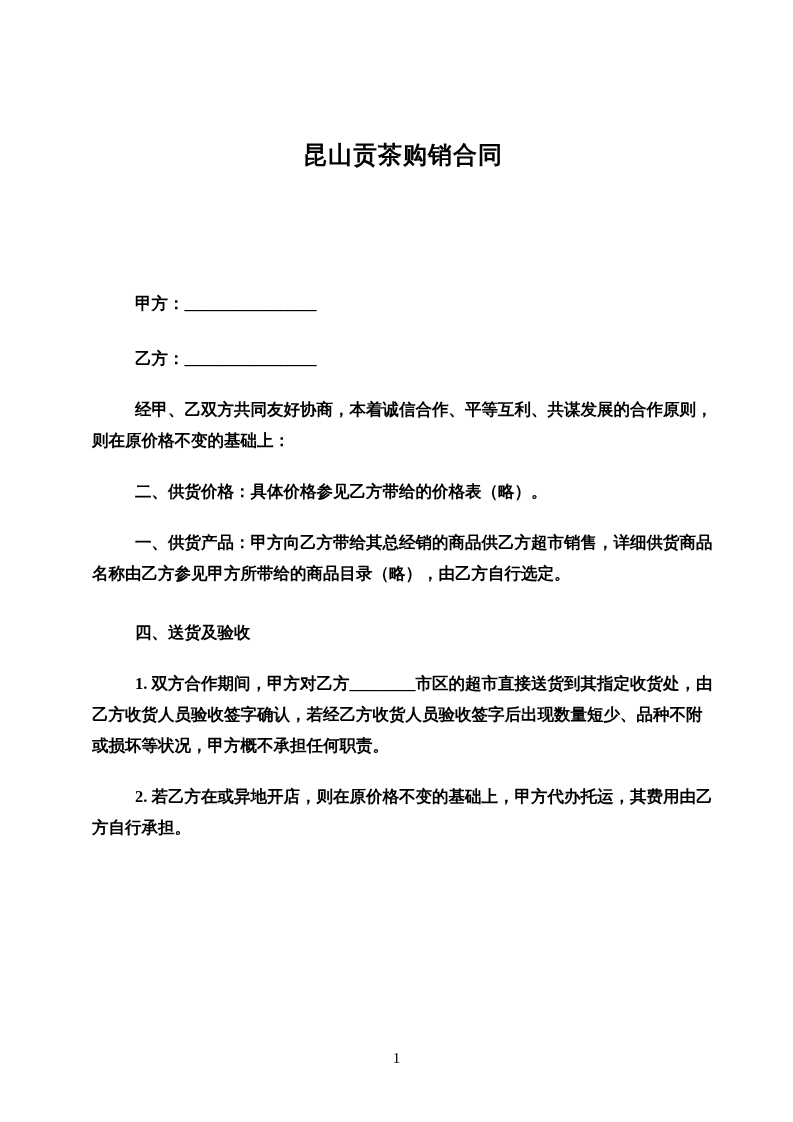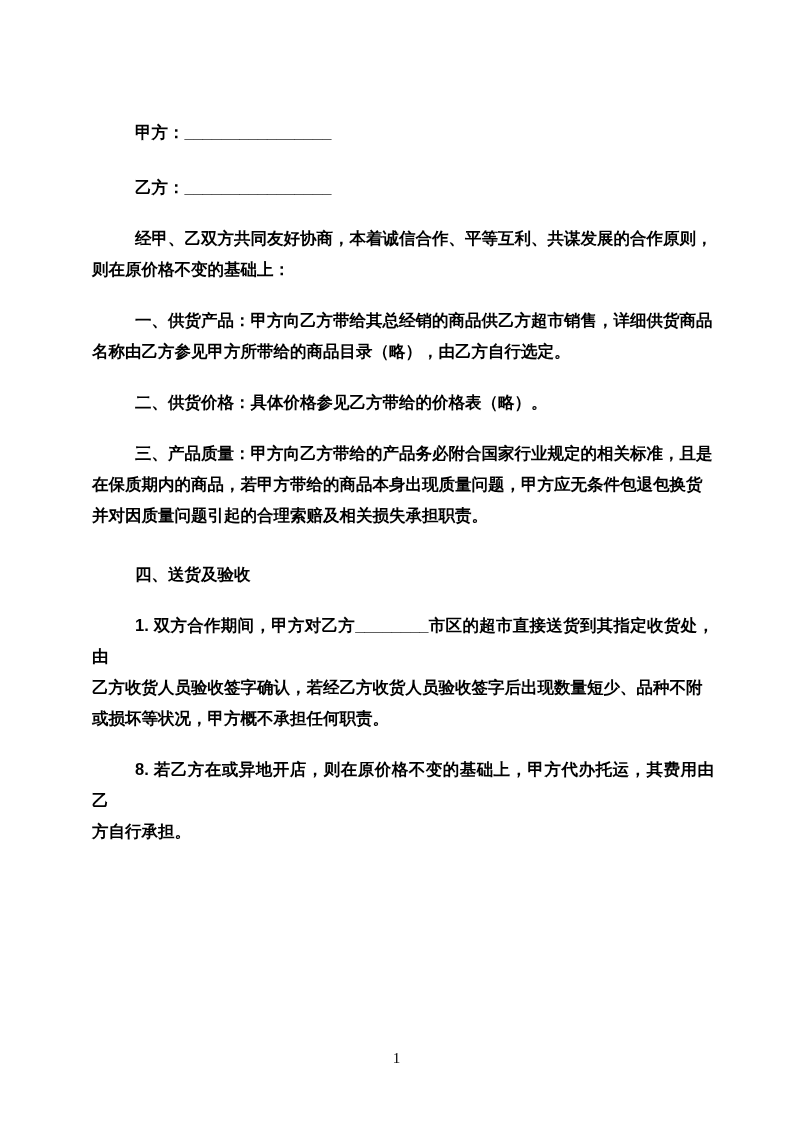--- a/index.html
+++ b/index.html
@@ -34,20 +34,21 @@
     letter-spacing: 1px;
   }
   .content p {
     margin: 20px 0 0 0;
     font-size: 16.5px;
     line-height: 31px;
     white-space: pre-line;   
     text-indent: 43px;       
     text-align: justify;
     word-break: break-all;
+    font-family: Liberation Serif, serif;
   }
   p.party-a { margin-top: 117px; }
   p.party-b { margin-top: 24px; }
   p.tight   { margin-top: 28px; }
   .footer {
     position: absolute;
     left: 0;
     top: 1048px;
     width: 100%;
     text-align: center;
@@ -57,43 +58,41 @@
     line-height: 20px;
     color: #000000;
   }
 </style>
 </head>
 <body>
 
 <div class="page">
   <div class="content">
 
+    <h1 class="title">昆山贡茶购销合同</h1>
 
     <p class="party-a">甲方：________________</p>
 
     <p class="party-b">乙方：________________</p>
 
     <p>经甲、乙双方共同友好协商，本着诚信合作、平等互利、共谋发展的合作原则，
 则在原价格不变的基础上：</p>
 
+    <p>二、供货价格：具体价格参见乙方带给的价格表（略）。</p>
+
     <p>一、供货产品：甲方向乙方带给其总经销的商品供乙方超市销售，详细供货商品
 名称由乙方参见甲方所带给的商品目录（略），由乙方自行选定。</p>
 
-    <p>二、供货价格：具体价格参见乙方带给的价格表（略）。</p>
-
-    <p>三、产品质量：甲方向乙方带给的产品务必附合国家行业规定的相关标准，且是
-在保质期内的商品，若甲方带给的商品本身出现质量问题，甲方应无条件包退包换货
-并对因质量问题引起的合理索赔及相关损失承担职责。</p>
 
     <p class="tight">四、送货及验收</p>
 
     <p>1. 双方合作期间，甲方对乙方________市区的超市直接送货到其指定收货处，由
 乙方收货人员验收签字确认，若经乙方收货人员验收签字后出现数量短少、品种不附
 或损坏等状况，甲方概不承担任何职责。</p>
 
-    <p>8. 若乙方在或异地开店，则在原价格不变的基础上，甲方代办托运，其费用由乙
+    <p>2. 若乙方在或异地开店，则在原价格不变的基础上，甲方代办托运，其费用由乙
 方自行承担。</p>
 
 
   </div>
 
   <div class="footer">1</div>
 </div>
 
 </body></html>

